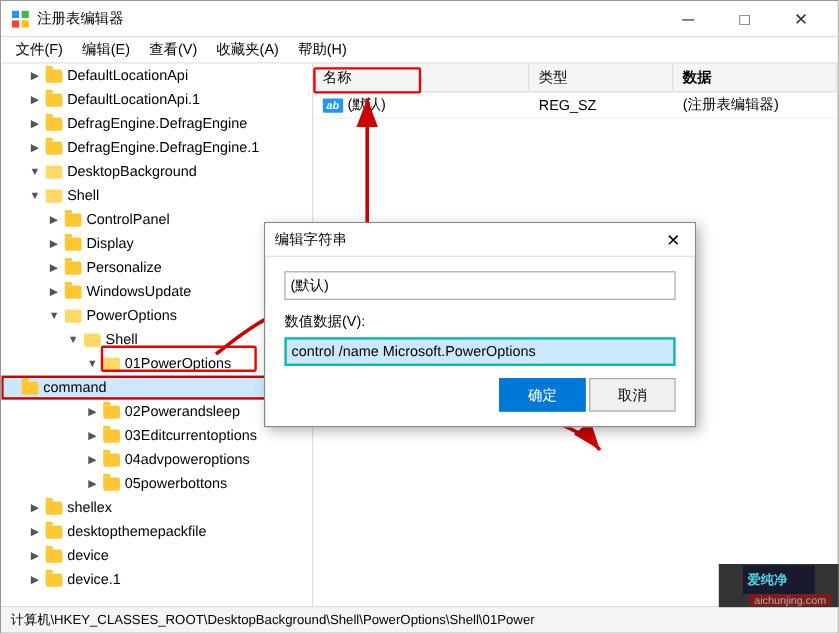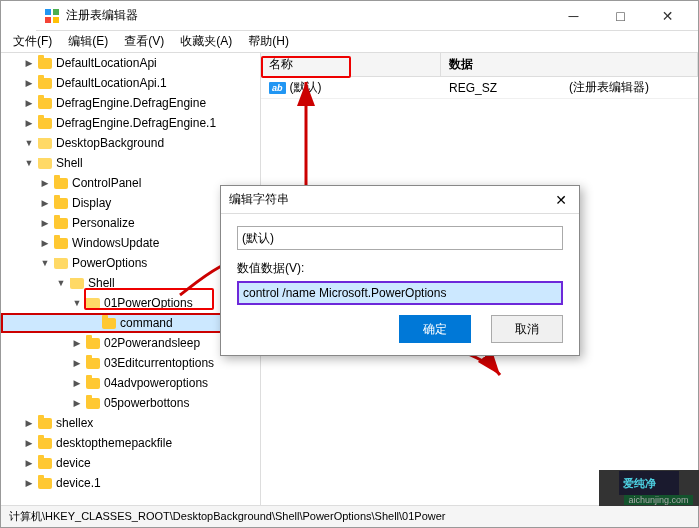--- a/index.html
+++ b/index.html
@@ -27,21 +27,20 @@
     
     .title-bar {
       background: #fff;
       height: 30px;
       display: flex;
       align-items: center;
       justify-content: space-between;
       padding: 0 8px;
       border-bottom: 1px solid #ddd;
       flex-shrink: 0;
-      margin-left: 35px;
     }
     .title-bar-left {
       display: flex;
       align-items: center;
       gap: 6px;
     }
     .title-icon {
       width: 16px;
       height: 16px;
     }
@@ -292,27 +291,27 @@
     .dialog-input {
       width: 100%;
       height: 24px;
       border: 1px solid #aaa;
       padding: 0 4px;
       font-size: 12px;
       background: #fff;
     }
     .dialog-input.value-input {
       background: #cce8ff;
-      border: 2px solid #6d28d9;
+      border: 2px solid #14b8a6;
       color: #000;
     }
     .dialog-buttons {
       display: flex;
       justify-content: flex-end;
-      gap: 20px;
+      gap: 3px;
     }
     .dialog-btn {
       width: 72px;
       height: 28px;
       border: 1px solid #aaa;
       background: #f0f0f0;
       cursor: pointer;
       font-size: 12px;
     }
     .dialog-btn.primary {
@@ -482,21 +481,21 @@
       </div>
 
       <div class="tree-row" style="padding-left:68px;">
         <span class="expand-btn">▼</span>
         <span class="folder-icon">
             <div class="folder-open"></div>
           </span>
         <span class="node-label">01PowerOptions</span>
       </div>
 
-      <div class="tree-row" style="padding-left:84px; background:#cce8ff; outline: 2px solid #cc0000; outline-offset:-2px;">
+      <div class="tree-row" style="background:#cce8ff; outline: 2px solid #cc0000; outline-offset:-2px;">
         <span class="expand-placeholder"></span>
         <span class="folder-icon">
             <div class="folder-yellow"></div>
           </span>
         <span class="node-label">command</span>
       </div>
 
       <div class="tree-row" style="padding-left:68px;">
         <span class="expand-btn">▶</span>
         <span class="folder-icon">
@@ -564,20 +563,21 @@
           </span>
         <span class="node-label">device.1</span>
       </div>
 
     </div>
 
     <div class="right-panel">
 
       <div class="col-headers">
         <div class="col-header col-name">名称</div>
+        <div class="col-header col-type">类型</div>
         <div class="col-header col-data">数据</div>
       </div>
 
       <div class="data-area">
         <div class="data-row">
           <div class="data-cell name">
             <span class="ab-icon">ab</span>
             <span>(默认)</span>
           </div>
           <div class="data-cell type">REG_SZ</div>
@@ -633,15 +633,15 @@
 
   <path d="M 180 295 C 200 280 220 260 270 248" stroke="#cc0000" stroke-width="3" fill="none" marker-end="url(#arrowhead)"></path>
 </svg>
 
 <div class="watermark" style="bottom: 22px; right: 0;">
   <div style="display:flex; flex-direction:column; align-items:center;">
     <svg width="60" height="24" viewBox="0 0 60 24">
       <rect width="60" height="24" fill="#1a1a2e"></rect>
       <text x="4" y="16" font-size="11" fill="#4dd0e1" font-family="Arial" font-weight="bold">爱纯净</text>
     </svg>
-    <span style="color:#aaa; font-size:9px; background:#14532d; padding:0 4px;margin-left:19px;">aichunjing.com</span>
+    <span style="color:#aaa; font-size:9px; background:#7f1d1d; padding:0 4px;margin-left:19px;">aichunjing.com</span>
   </div>
 </div>
 
 </body></html>

